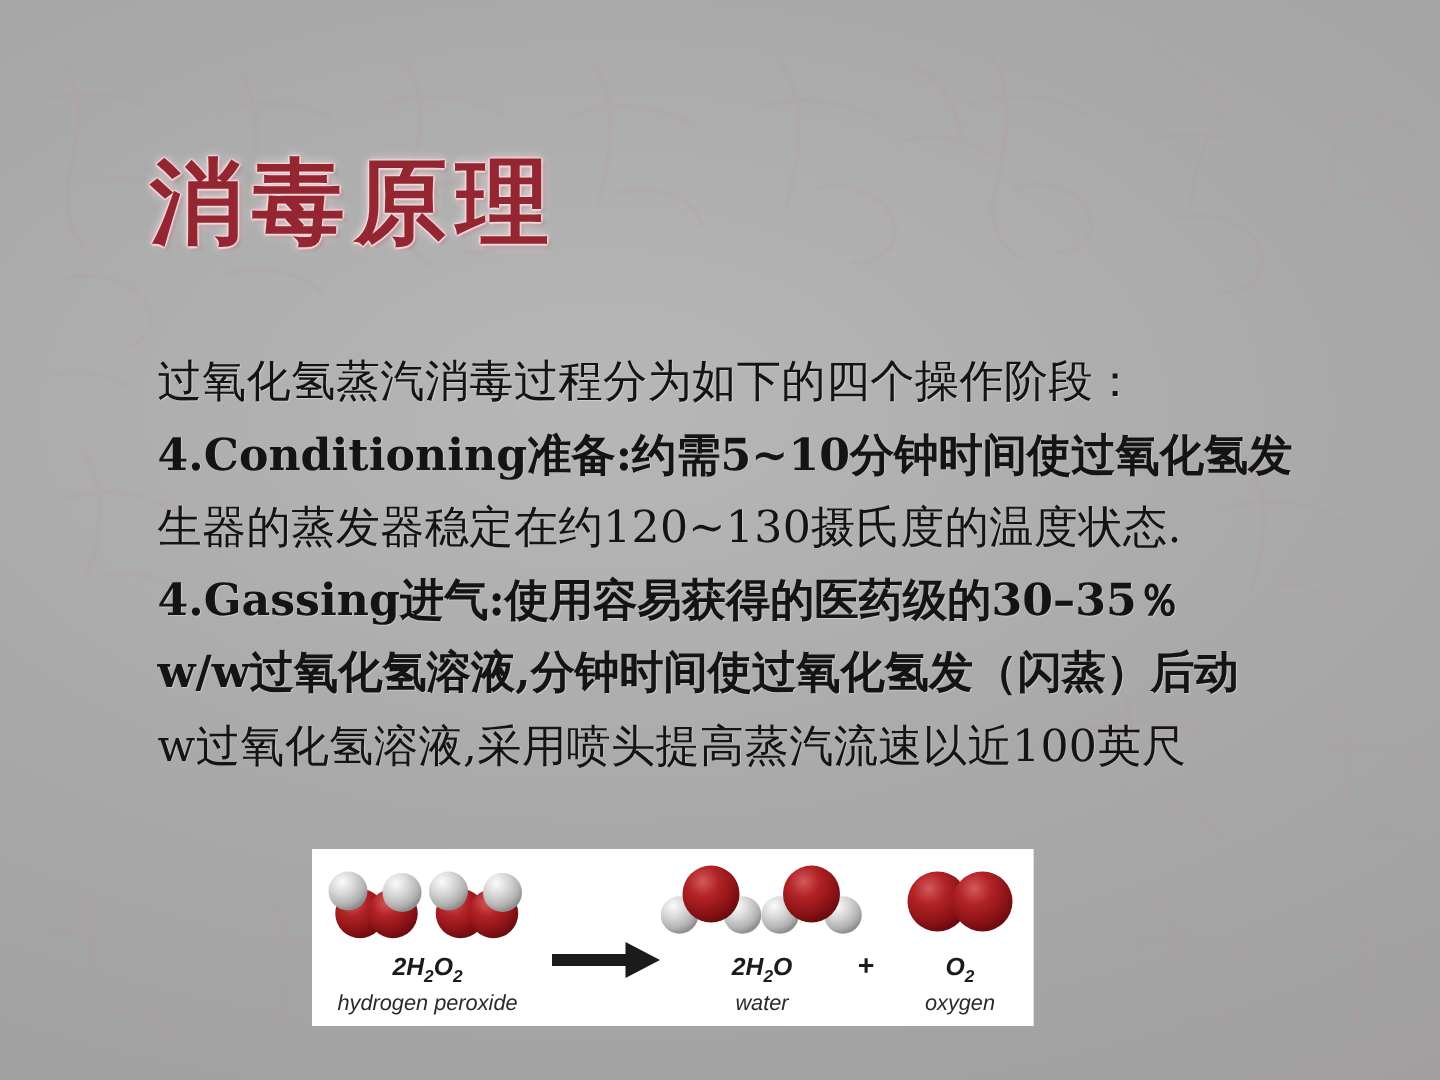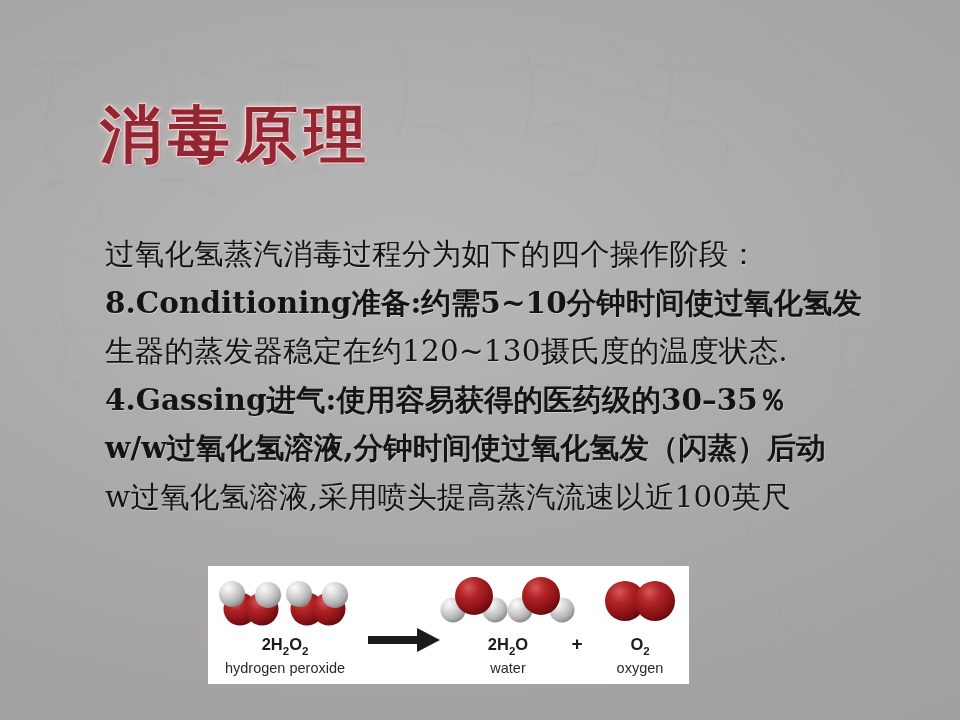--- a/index.html
+++ b/index.html
@@ -101,20 +101,21 @@
     top: 566px;
     width: 481px;
     height: 118px;
     background: #ffffff;
     box-shadow: 0 0 0 1px rgba(190,160,168,0.35);
   }
   .figure-inner {
     position: relative;
     width: 100%;
     height: 100%;
+    font-style: italic;
   }
   .figure-inner svg { display: block; width: 481px; height: 118px; }
 </style>
 </head>
 <body>
 
 <div class="slide">
 
   <div class="paper-grain"></div>
 
@@ -175,21 +176,21 @@
       </g>
     </svg>
   </div>
 
   <div class="title-block">
     <h1 class="slide-title">消毒原理</h1>
   </div>
 
   <div class="body-block">
     <p class="body-line">过氧化氢蒸汽消毒过程分为如下的四个操作阶段：</p>
-    <p class="body-line bold">8.Conditioning准备:约需5~10分钟时间使过氧化氢发</p>
+    <p class="body-line bold">4.Conditioning准备:约需5~10分钟时间使过氧化氢发</p>
     <p class="body-line">生器的蒸发器稳定在约120~130摄氏度的温度状态.</p>
     <p class="body-line bold">4.Gassing进气:使用容易获得的医药级的30–35％</p>
     <p class="body-line bold">w/w过氧化氢溶液,分钟时间使过氧化氢发（闪蒸）后动</p>
     <p class="body-line">w过氧化氢溶液,采用喷头提高蒸汽流速以近100英尺</p>
   </div>
 
   <div class="figure-panel">
     <div class="figure-inner">
       <svg viewBox="0 0 481 118" xmlns="http://www.w3.org/2000/svg">
         <defs>

